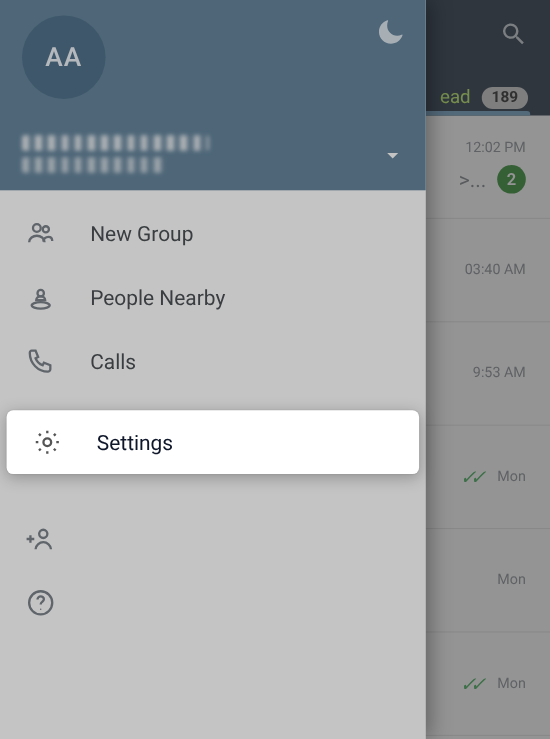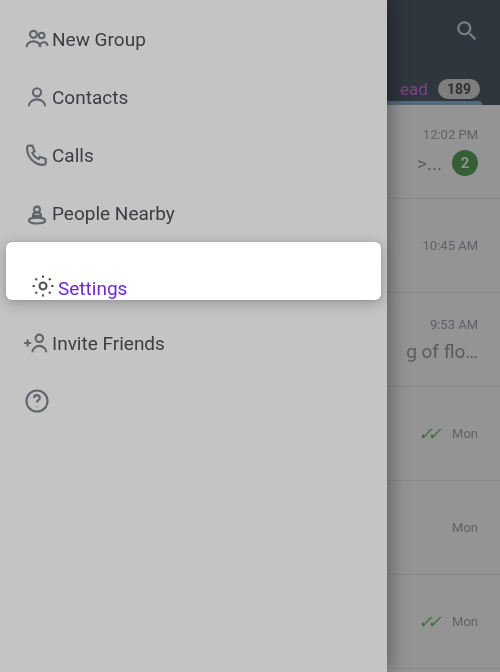--- a/index.html
+++ b/index.html
@@ -18,21 +18,21 @@
     display: flex; align-items: flex-start; justify-content: flex-end;
     padding: 18px 20px 0 0;
     position: relative;
   }
   .chat-topbar .search-ico svg { width: 26px; height: 26px; fill: #c9d1d8; }
   .chat-topbar .tabrow {
     position: absolute; left: 0; right: 0; bottom: 6px;
     display: flex; justify-content: flex-end; align-items: center;
     padding-right: 20px; gap: 10px;
   }
-  .tab-label { color: #d946ef; font-size: 17px; }
+  .tab-label { color: #bef264; font-size: 17px; }
   .pill {
     background: #cfcfcf; color: #222; font-size: 14px; font-weight: 700;
     padding: 2px 9px; border-radius: 12px;
   }
   .chat-topbar .tab-underline {
     position: absolute; right: 18px; bottom: 0; width: 150px; height: 4px;
     background: #6fa3c7; border-radius: 3px 3px 0 0;
   }
 
   .chat-rows { flex: 1; background: #fff; }
@@ -85,33 +85,32 @@
     background: repeating-linear-gradient(90deg, rgba(255,255,255,0.8) 0 6px, rgba(110,140,160,0.6) 6px 12px);
     filter: blur(2px);
   }
   .blur-a { width: 170px; }
   .blur-b { width: 130px; opacity: 0.8;}
   .chevron svg { width: 24px; height: 24px; fill: #fff; }
 
   .menu { flex: 1; padding-top: 10px; }
   .menu-item {
     height: 58px;
-    display: flex; align-items: center; 
+    display: flex; align-items: center; gap: 30px;
     padding: 0 20px 0 22px;
     color: #3a3f44; font-size: 19px;
   }
   .menu-item .mico { width: 30px; display: flex; align-items: center; justify-content: center; }
   .menu-item .mico svg { width: 28px; height: 28px; stroke: #6f7880; fill: none; stroke-width: 1.8; }
   .menu-item.selected {
     background: #fff;
     box-shadow: 0 3px 14px rgba(0,0,0,0.25), 0 0 0 1px rgba(0,0,0,0.04);
     border-radius: 6px;
-    margin: 0 6px;
-    color: #6d28d9;
-    align-items: flex-end;
+    margin: 16px 6px;
+    color: #0f172a;
   }
   .menu-item.selected .mico svg { stroke: #555; }
   .menu-sep { height: 14px; }
 
   
   .drawer-tint {
     position: absolute; inset: 0;
     background: rgba(60,60,60,0.30);
     pointer-events: none;
   }
@@ -140,29 +139,26 @@
         <div class="preview-line">
           <span class="time">12:02 PM</span>
         </div>
         <div class="preview-line">
           <span class="preview">&gt;...</span>
           <span class="unread-badge">2</span>
         </div>
       </div>
       <div class="chat-row">
         <div class="preview-line">
-          <span class="time">10:45 AM</span>
+          <span class="time">03:40 AM</span>
         </div>
       </div>
       <div class="chat-row">
         <div class="preview-line">
           <span class="time">9:53 AM</span>
-        </div>
-        <div class="preview-line">
-          <span class="preview">g of flo…</span>
         </div>
       </div>
       <div class="chat-row">
         <div class="preview-line">
           <span class="dbl-check">✓✓</span>
           <span class="time">Mon</span>
         </div>
       </div>
       <div class="chat-row">
         <div class="preview-line">
@@ -174,65 +170,79 @@
           <span class="dbl-check">✓✓</span>
           <span class="time">Mon</span>
         </div>
       </div>
     </div>
 </div>
 
 <div class="dim"></div>
 
 <nav class="drawer">
+  <div class="drawer-head">
+    <div class="head-top">
+      <div class="avatar">
+        <span>AA</span>
+      </div>
+      <span class="night-ico">
+        <svg viewBox="0 0 24 24">
+            <path d="M12.3 22c-5 0-9.3-4-9.3-9.3 0-4.2 2.7-7.8 6.6-9 .4-.1.7.3.5.7A7.8 7.8 0 0 0 9.4 8c0 4.3 3.5 7.8 7.8 7.8 1.2 0 2.4-.3 3.5-.8.4-.2.8.2.6.6-1.3 3.8-4.9 6.4-9 6.4z"></path>
+          </svg>
+      </span>
+    </div>
+    <div class="head-bottom">
+      <div class="user-block">
+        <div class="blur-line blur-a"></div>
+        <div class="blur-line blur-b"></div>
+      </div>
+      <span class="chevron">
+        <svg viewBox="0 0 24 24">
+            <path d="M7 10l5 5 5-5z"></path>
+          </svg>
+      </span>
+    </div>
+  </div>
 
   <div class="menu">
 
     <div class="menu-item">
       <span class="mico">
         <svg viewBox="0 0 24 24">
             <circle cx="9" cy="8" r="3"></circle>
             <circle cx="16" cy="9" r="2.4"></circle>
             <path d="M3 19c0-3 3-5 6-5s6 2 6 5"></path>
             <path d="M14 18.5c0-2 2-3.7 4-3.7s3 1.2 3 3.2"></path>
           </svg>
       </span>
       <span>New Group</span>
     </div>
 
-    <div class="menu-item">
-      <span class="mico">
-        <svg viewBox="0 0 24 24">
-            <circle cx="12" cy="8" r="3.5"></circle>
-            <path d="M5 20c0-3.5 3.5-6 7-6s7 2.5 7 6"></path>
-          </svg>
-      </span>
-      <span>Contacts</span>
-    </div>
-
-    <div class="menu-item">
-      <span class="mico">
-        <svg viewBox="0 0 24 24">
-            <path d="M5 4h3l2 5-2 1c1 2.5 3 4.5 5.5 5.5l1-2 5 2v3c0 1-1 2-2 2C10 20.5 3.5 14 3.5 6c0-1 .5-2 1.5-2z"></path>
-          </svg>
-      </span>
-      <span>Calls</span>
-    </div>
 
     <div class="menu-item">
       <span class="mico">
         <svg viewBox="0 0 24 24">
             <circle cx="12" cy="9" r="2.5"></circle>
             <path d="M12 11.5c-2 0-3.5 1.2-3.5 3h7c0-1.8-1.5-3-3.5-3z"></path>
             <ellipse cx="12" cy="18.5" rx="7" ry="2.5"></ellipse>
           </svg>
       </span>
       <span>People Nearby</span>
     </div>
 
+    <div class="menu-item">
+      <span class="mico">
+        <svg viewBox="0 0 24 24">
+            <path d="M5 4h3l2 5-2 1c1 2.5 3 4.5 5.5 5.5l1-2 5 2v3c0 1-1 2-2 2C10 20.5 3.5 14 3.5 6c0-1 .5-2 1.5-2z"></path>
+          </svg>
+      </span>
+      <span>Calls</span>
+    </div>
+
 
     <div class="menu-item selected">
       <span class="mico">
         <svg viewBox="0 0 24 24">
             <circle cx="12" cy="12" r="3"></circle>
             <path d="M12 3v2M12 19v2M3 12h2M19 12h2M5.5 5.5l1.4 1.4M17.1 17.1l1.4 1.4M5.5 18.5l1.4-1.4M17.1 6.9l1.4-1.4"></path>
           </svg>
       </span>
       <span>Settings</span>
     </div>
@@ -240,21 +250,20 @@
     <div class="menu-sep"></div>
 
     <div class="menu-item">
       <span class="mico">
         <svg viewBox="0 0 24 24">
             <circle cx="14" cy="8" r="3.2"></circle>
             <path d="M8 20c0-3 3-5.5 6-5.5s6 2.5 6 5.5"></path>
             <path d="M4 9v6M1 12h6"></path>
           </svg>
       </span>
-      <span>Invite Friends</span>
     </div>
 
     <div class="menu-item">
       <span class="mico">
         <svg viewBox="0 0 24 24">
             <circle cx="12" cy="12" r="9"></circle>
             <path d="M9.5 9.5c0-1.5 1.2-2.5 2.5-2.5s2.5 1 2.5 2.3c0 1.1-.8 1.6-1.6 2.2-.7.5-.9 1-.9 1.8"></path>
             <circle cx="12" cy="17" r="0.6" fill="#6f7880" stroke="none"></circle>
           </svg>
       </span>

